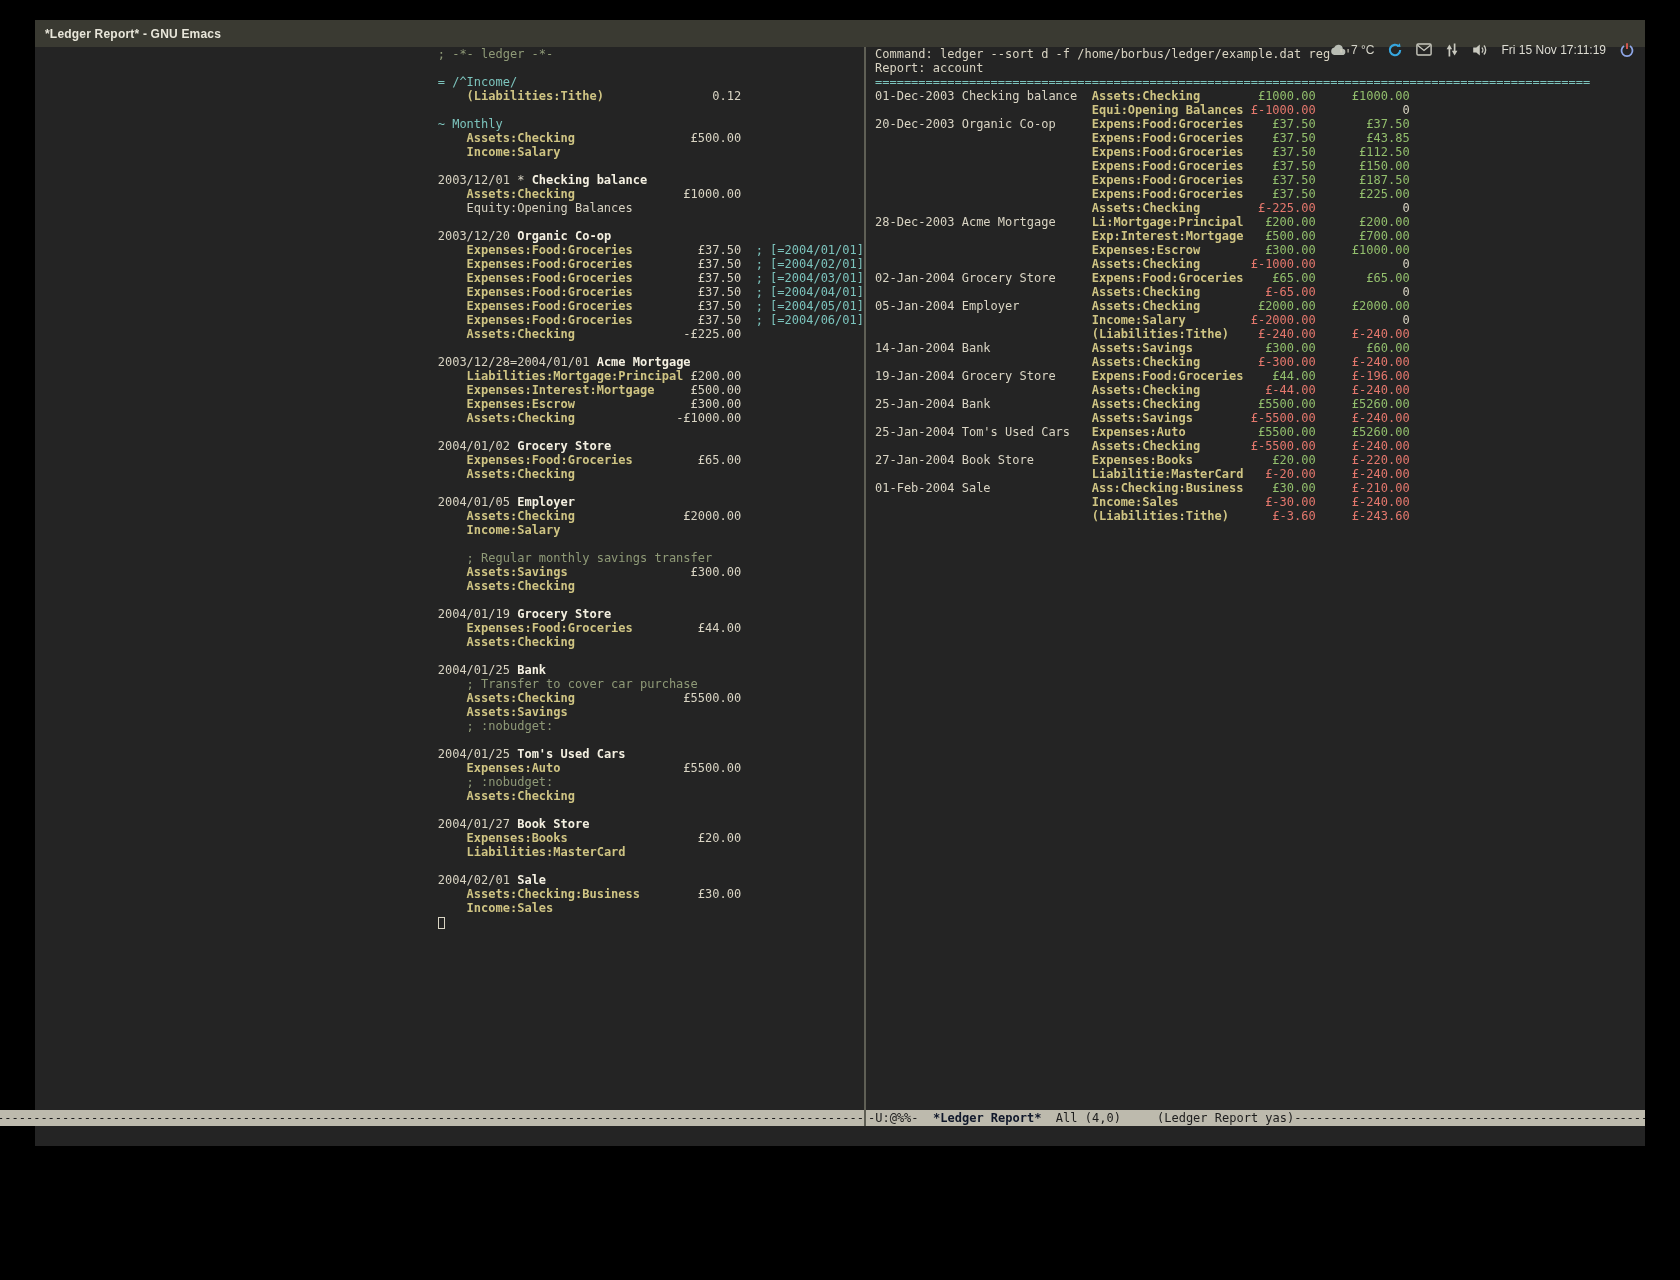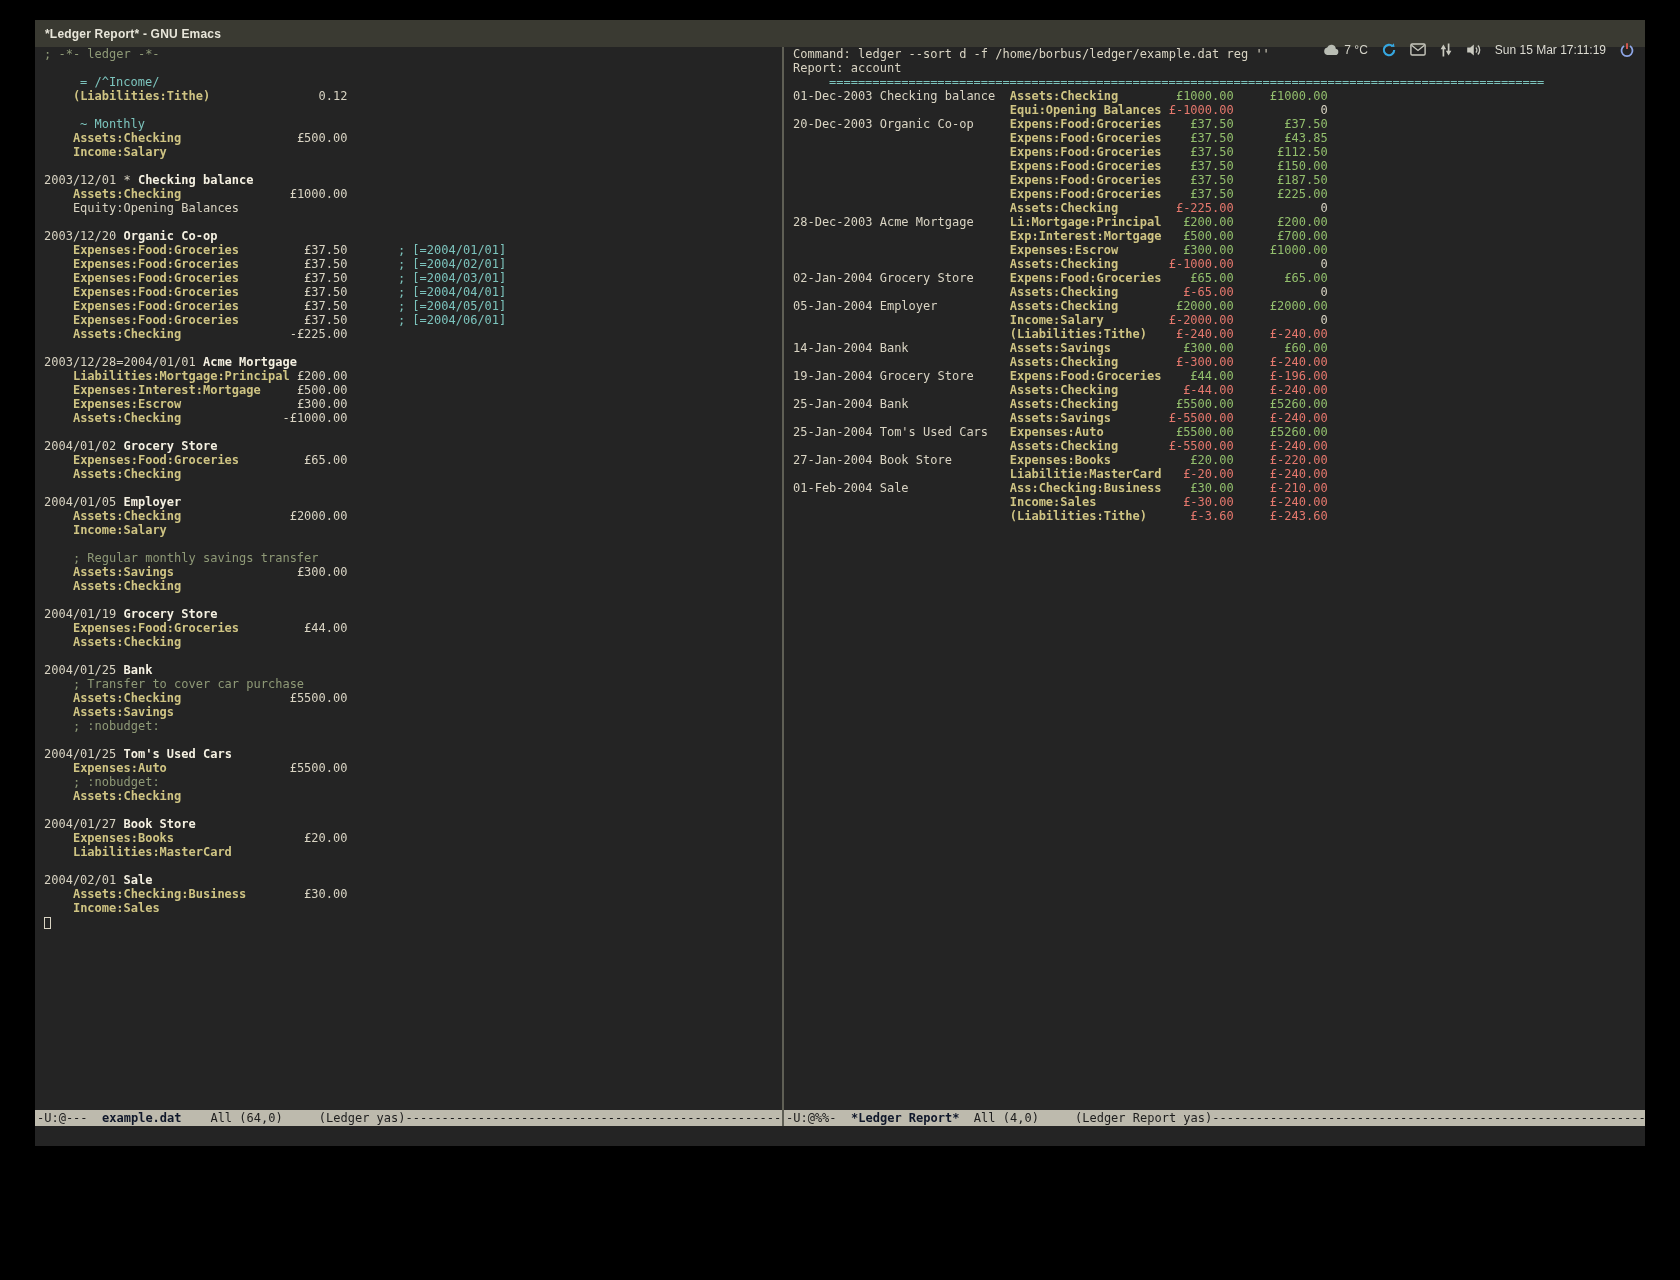--- a/index.html
+++ b/index.html
@@ -12,31 +12,31 @@
   .title { font-family:"Liberation Sans", sans-serif; font-size:12px; font-weight:bold;
            color:#e8e6da; letter-spacing:.2px; }
   .tray { margin-left:auto; display:flex; align-items:center; color:#c9c9bf; }
   .tray-item { margin-left:13px; display:flex; align-items:center;
                font-family:"Liberation Sans", sans-serif; font-size:12px; color:#d4d3c8;margin-top:32px; }
   .tray-item svg { display:block; }
   .temp-label { margin-left:4px; }
   .clock { color:#dddcd2; }
   .content { flex:1; display:flex; min-height:0; }
   .pane { display:flex; flex-direction:column; min-width:0; }
-  .pane.left { width:747px; flex:none; }
+  .pane.left { width:829px; flex:none;align-items:flex-end; }
   .pane.right { flex:1; }
   .divider { width:2px; background:#5f5f55; flex:none; }
   .buffer { flex:1; padding-left:9px; overflow:hidden; font-size:12px; line-height:14px;
             color:var(--fg,#d9d4c3); }
   .line { white-space:pre; min-height:14px; }
   .modeline { flex:none; height:16px; line-height:16px; background:var(--modeline-bg,#bdbaad);
               color:#1d1d1d; font-size:12px; white-space:pre; overflow:hidden; padding-left:2px; }
   .echo { flex:none; height:20px; background:var(--bg,#242424); }
   .c-cm    { color:var(--comment,#8f9a77); }
-  .c-cyan  { color:var(--cyan,#7cc4bd);margin-left:36px; }
+  .c-cyan  { color:var(--cyan,#7cc4bd); }
   .c-acct  { color:var(--khaki,#cfc483); font-weight:bold; }
   .c-payee { color:var(--payee,#f4f0e1); font-weight:bold; }
   .c-green { color:var(--green,#93bf6d); }
   .c-red   { color:var(--red,#e5786d); }
   .c-mlb   { font-weight:bold; color:#0f172a; }
   .hollow-cursor { display:inline-block; width:7px; height:12px;
                    border:1px solid var(--fg,#d9d4c3); vertical-align:middle; }
 </style>
 </head>
 <body>
@@ -75,21 +75,21 @@
             <path d="M6.8 8.8l2.8 4.6 2.8-4.6z" fill="#c9c9bf"></path>
           </svg>
         </span>
         <span class="tray-item">
           <svg width="16" height="16" viewBox="0 0 16 16">
             <polygon points="1.2,5.6 4.3,5.6 7.8,2.5 7.8,13.5 4.3,10.4 1.2,10.4" fill="#c9c9bf"></polygon>
             <path d="M9.8 5.4a3.7 3.7 0 0 1 0 5.2" fill="none" stroke="#c9c9bf" stroke-width="1.4"></path>
             <path d="M11.9 3.6a6.4 6.4 0 0 1 0 8.8" fill="none" stroke="#c9c9bf" stroke-width="1.4"></path>
           </svg>
         </span>
-        <span class="tray-item clock">Sun 15 Mar 17:11:19</span>
+        <span class="tray-item clock">Fri 15 Nov 17:11:19</span>
         <span class="tray-item">
           <svg width="16" height="16" viewBox="0 0 16 16">
             <path d="M5 4a5.5 5.5 0 1 0 6 0" fill="none" stroke="#8fa7e8" stroke-width="1.8"></path>
             <path d="M8 1.2V7" stroke="#e05a50" stroke-width="1.8"></path>
           </svg>
         </span>
       </div>
     </div>
 
     <div class="content">

